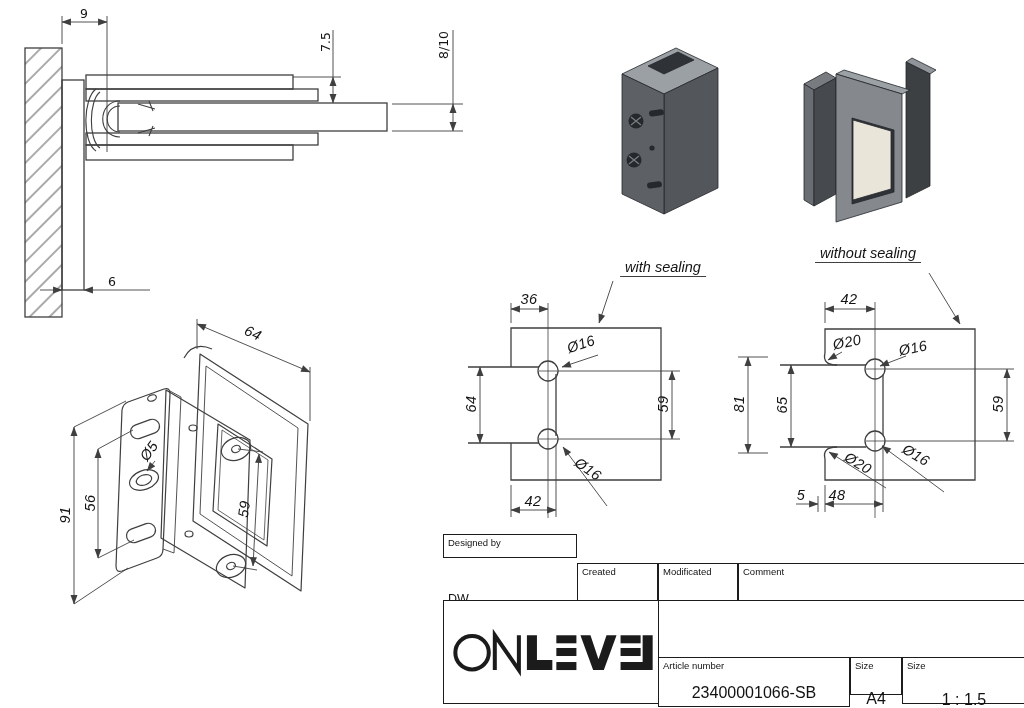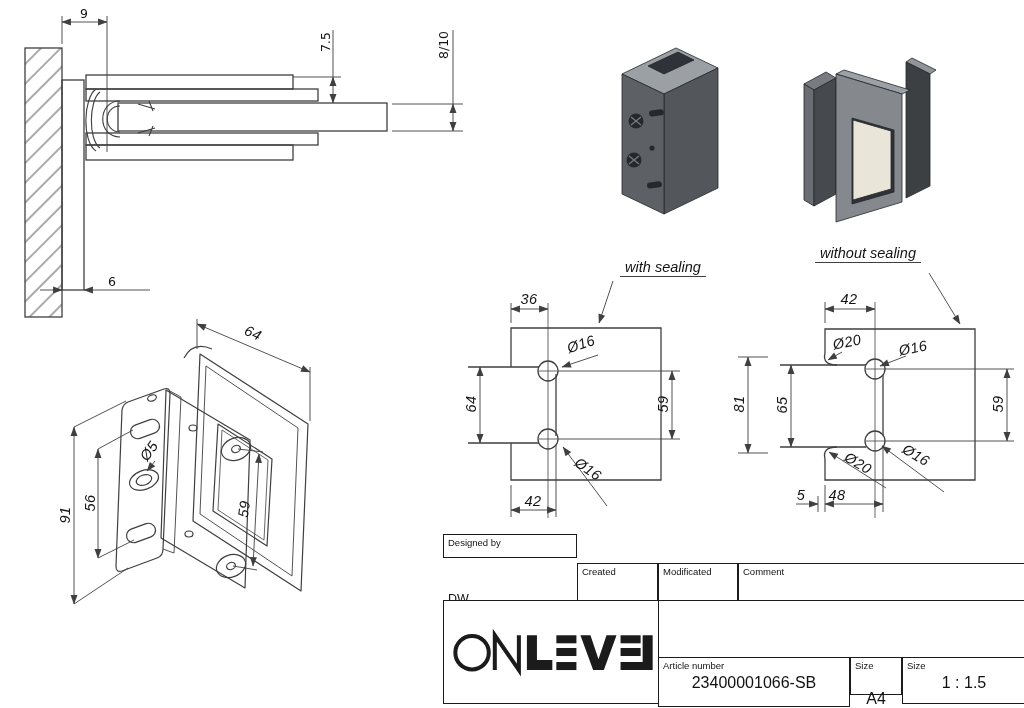--- a/index.html
+++ b/index.html
@@ -262,25 +262,25 @@
         <path d="M300,8 v52 h-48 v-12 h33 V8 z"></path>
       </g>
     </svg>
   </div>
 
   <div class="tb" style="left:658px;top:600px;width:368px;height:58px">
   </div>
 
   <div class="tb" style="left:658px;top:657px;width:192px;height:50px">
     <div class="tag">Article number</div>
-    <div class="big" style="margin-top:3px">23400001066-SB</div>
+    <div class="big" style="margin-top:13px">23400001066-SB</div>
   </div>
   <div class="tb" style="left:850px;top:657px;width:52px;height:38px">
     <div class="tag">Size</div>
     <div class="big" style="margin-top:19px">A4</div>
   </div>
   <div class="tb" style="left:902px;top:657px;width:124px;height:47px">
     <div class="tag">Size</div>
-    <div class="big" style="margin-top:3px">1 : 1.5</div>
+    <div class="big" style="margin-top:20px">1 : 1.5</div>
   </div>
 </div>
 
 </div>
 
 </body></html>

